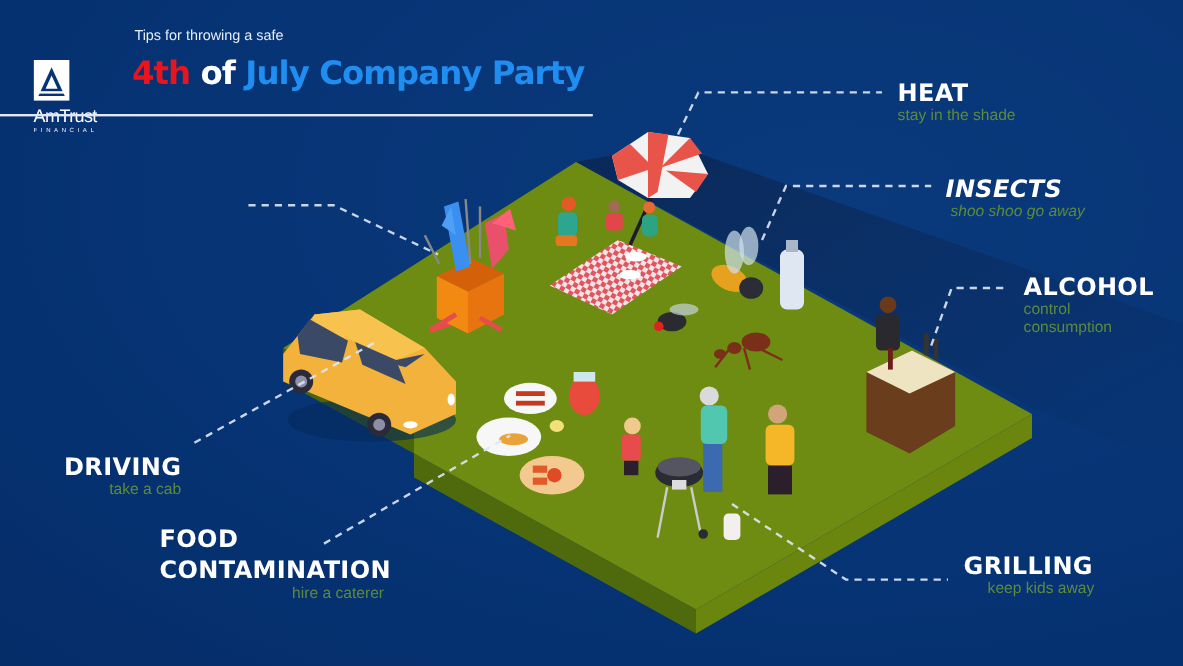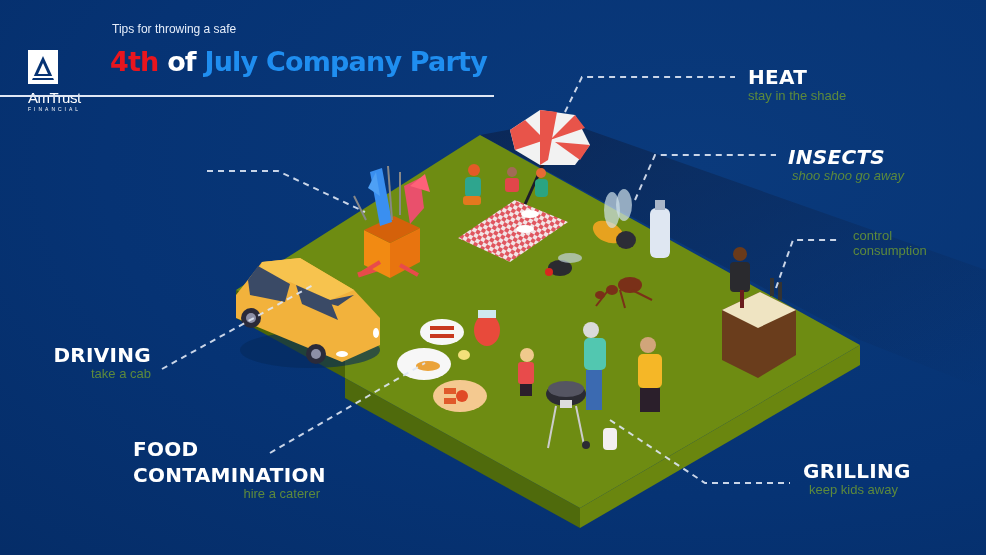--- a/index.html
+++ b/index.html
@@ -207,33 +207,34 @@
     <div class="head">HEAT</div>
     <div class="desc">stay in the shade</div>
   </div>
 
   <div class="tip" style="left:788px; top:146px;font-style:italic;">
     <div class="head">INSECTS</div>
     <div class="desc" style="margin-left:4px;">shoo shoo go away</div>
   </div>
 
   <div class="tip" style="left:853px; top:228px;">
+    <div class="head">ALCOHOL</div>
     <div class="desc">control</div>
     <div class="desc">consumption</div>
   </div>
 
 
-  <div class="tip right" style="left:50px; top:344px; width:101px;">
+  <div class="tip right" style="left:50px; top:378px; width:101px;">
     <div class="head">DRIVING</div>
     <div class="desc">take a cab</div>
   </div>
 
   <div class="tip" style="left:133px; top:438px;">
     <div class="head">FOOD</div>
     <div class="head" style="margin-top:4px;">CONTAMINATION</div>
     <div class="desc" style="text-align:right; width:187px;">hire a caterer</div>
   </div>
 
   <div class="tip" style="left:803px; top:460px;">
     <div class="head">GRILLING</div>
-    <div class="desc" style="margin-left:6px;">keep kids away</div>
+    <div class="desc" style="margin-left:20px;">keep kids away</div>
   </div>
 </div>
 
 </body></html>

